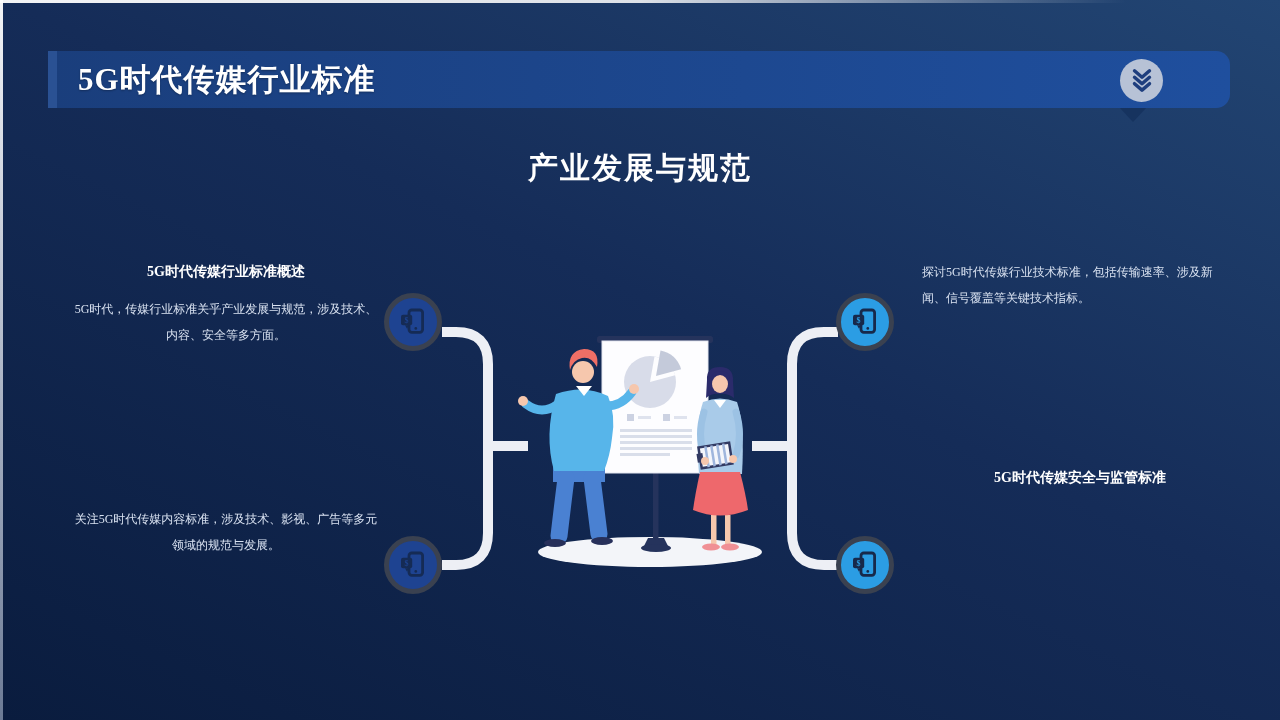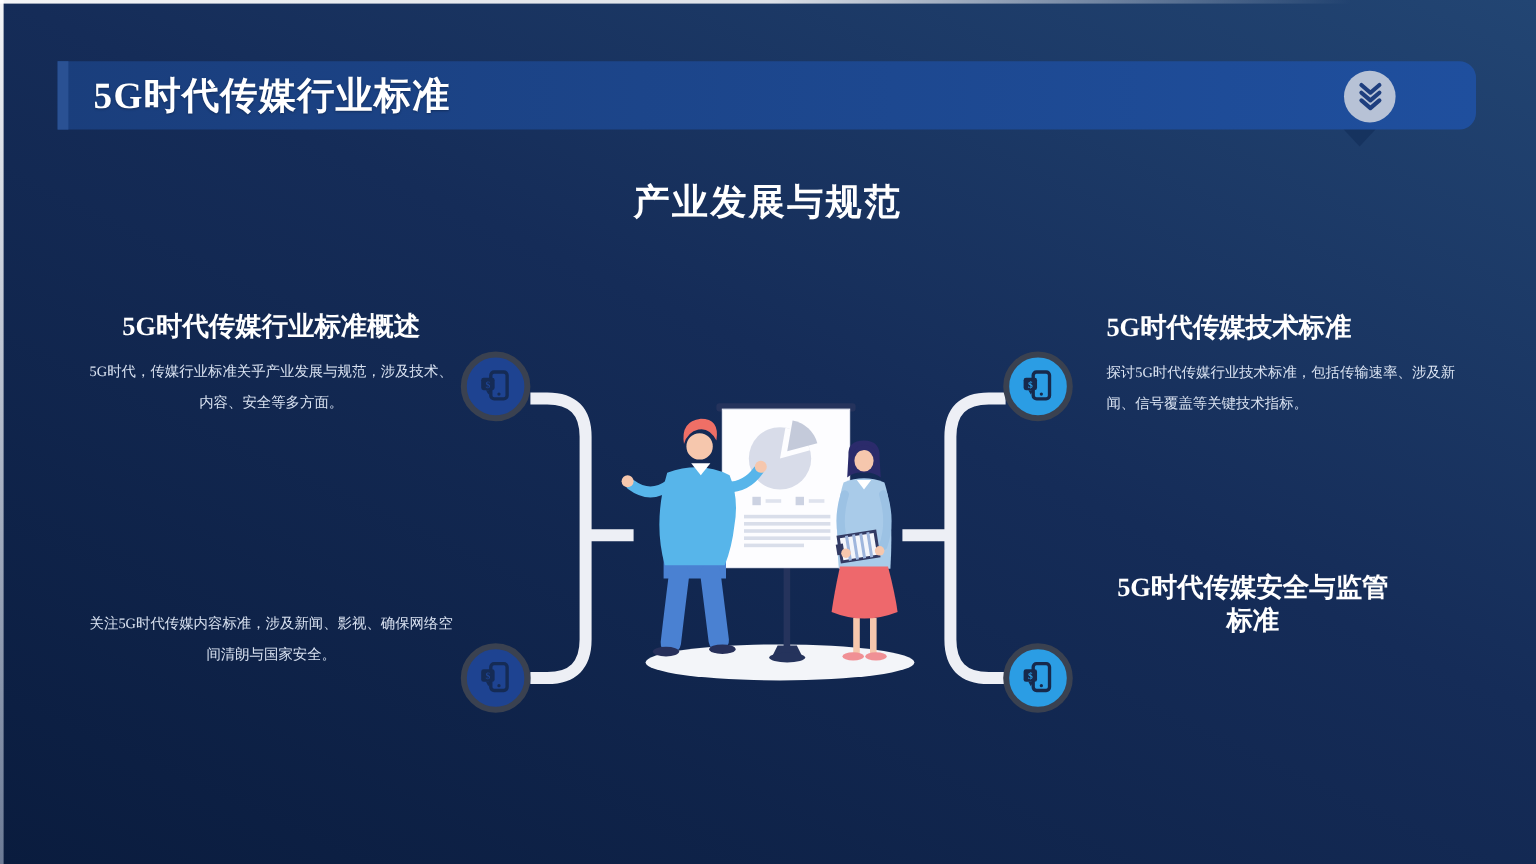--- a/index.html
+++ b/index.html
@@ -56,27 +56,27 @@
   }
   .icon-circle.left  { background:var(--bg); --bg:#1e4391; color:#152b55; }
   .icon-circle.right { background:var(--bg); --bg:#2b9de4; color:#17294b; }
   .ic-tl { left:384px; top:293px; }
   .ic-bl { left:384px; top:536px; }
   .ic-tr { left:836px; top:293px; }
   .ic-br { left:836px; top:536px; }
 
   
   .block { position:absolute; z-index:2; }
-  .block h3 { color:#fff; font-size:22px; font-weight:bold; margin-bottom:11px; line-height:27px; }
+  .block h3 { color:#fff; font-size:14px; font-weight:bold; margin-bottom:11px; line-height:27px; }
   .block p  { color:#d9e2f1; font-size:12px; line-height:26px; }
   .block-tl { left:56px;  top:258px; width:340px; text-align:center; }
   .block-bl { left:56px;  top:506px; width:340px; text-align:center; }
   .block-tl p, .block-bl p { width:314px; margin:0 auto; }
   .block-tr { left:922px; top:259px; width:302px; text-align:left; }
-  .block-br { left:922px; top:476px; width:302px; text-align:center; }
+  .block-br { left:922px; top:464px; width:302px; text-align:right; }
   .block-br h3 { max-width:244px; }
 
   
   .illustration { position:absolute; left:498px; top:330px; z-index:2; }
 </style>
 </head>
 <body>
 
 <div class="slide">
   <div class="edge-top"></div>
@@ -151,24 +151,23 @@
         <text x="12" y="21.5" font-size="10" font-weight="bold" text-anchor="middle" fill="var(--bg)">$</text>
       </svg>
     </span>
   </div>
 
   <div class="block block-tl">
     <h3>5G时代传媒行业标准概述</h3>
     <p>5G时代，传媒行业标准关乎产业发展与规范，涉及技术、内容、安全等多方面。</p>
   </div>
   <div class="block block-bl">
-    <p>关注5G时代传媒内容标准，涉及新闻、影视、确保网络空间清朗与国家安全。</p>
+    <p>关注5G时代传媒内容标准，涉及技术、影视、广告等多元领域的规范与发展。</p>
   </div>
   <div class="block block-tr">
-    <h3>5G时代传媒技术标准</h3>
     <p>探讨5G时代传媒行业技术标准，包括传输速率、涉及新闻、信号覆盖等关键技术指标。</p>
   </div>
   <div class="block block-br">
     <h3>5G时代传媒安全与监管标准</h3>
   </div>
 
   <svg class="illustration" width="320" height="250" viewBox="0 0 320 250">
 
     <ellipse cx="152" cy="222" rx="112" ry="15" fill="#f3f5f9"></ellipse>
 

